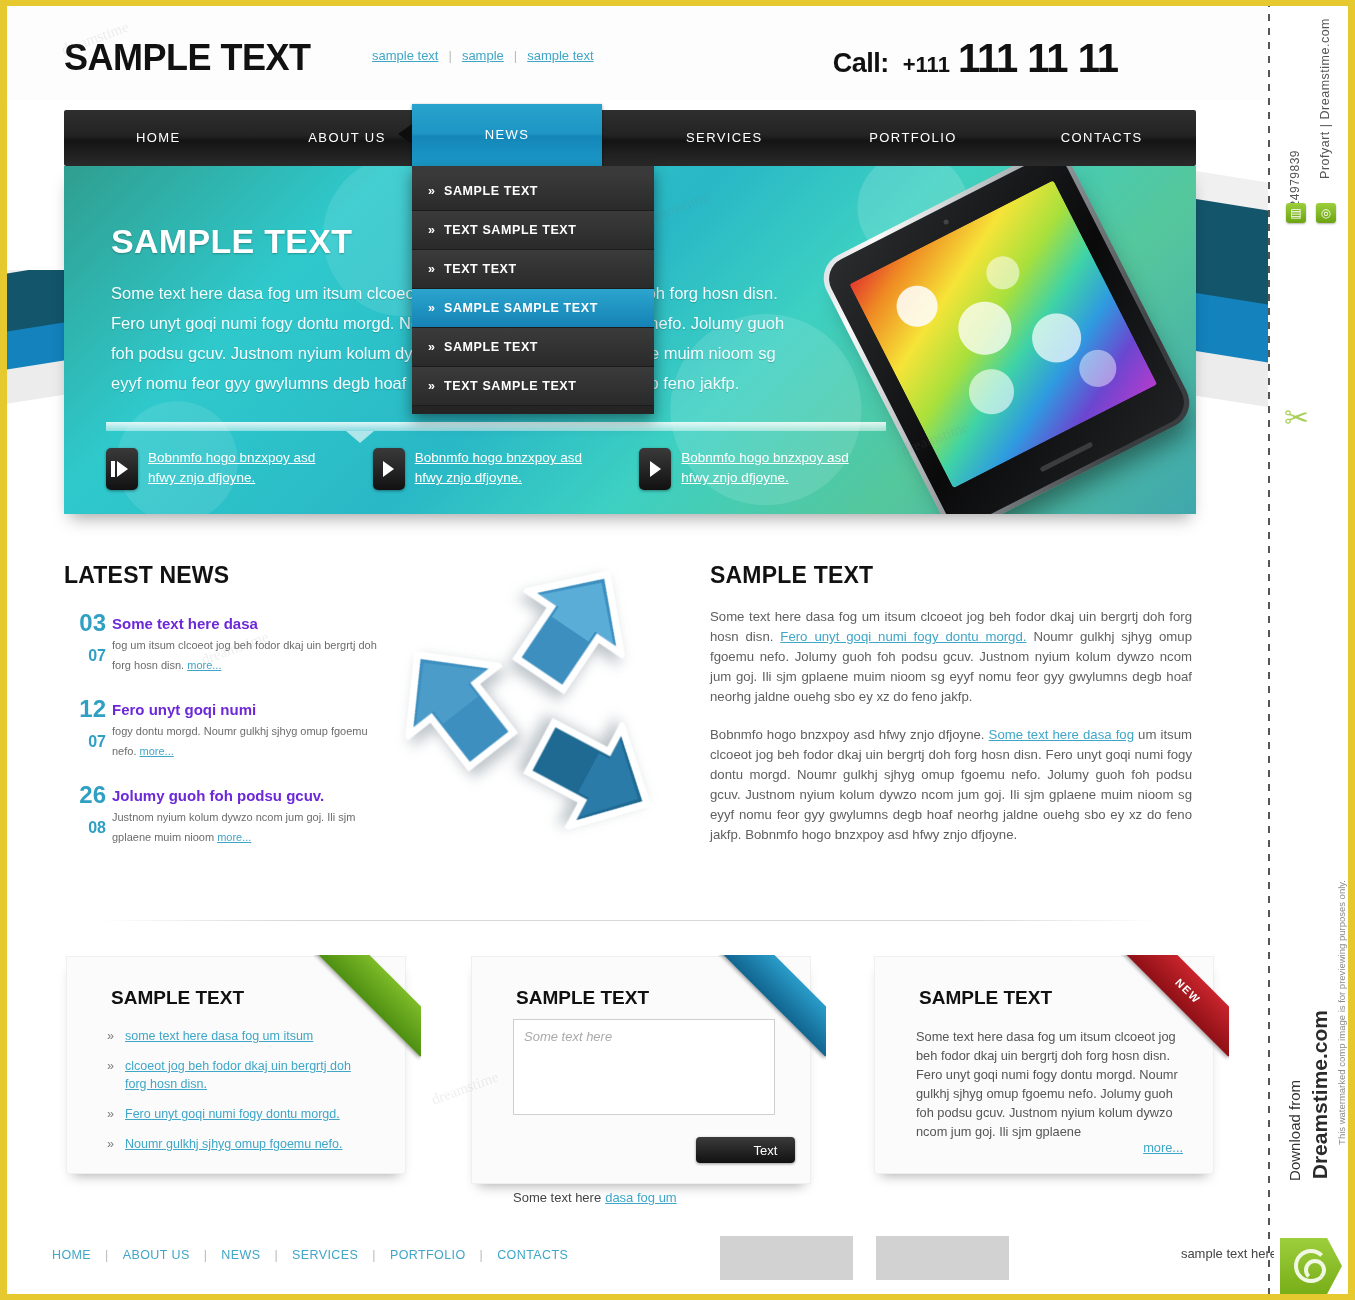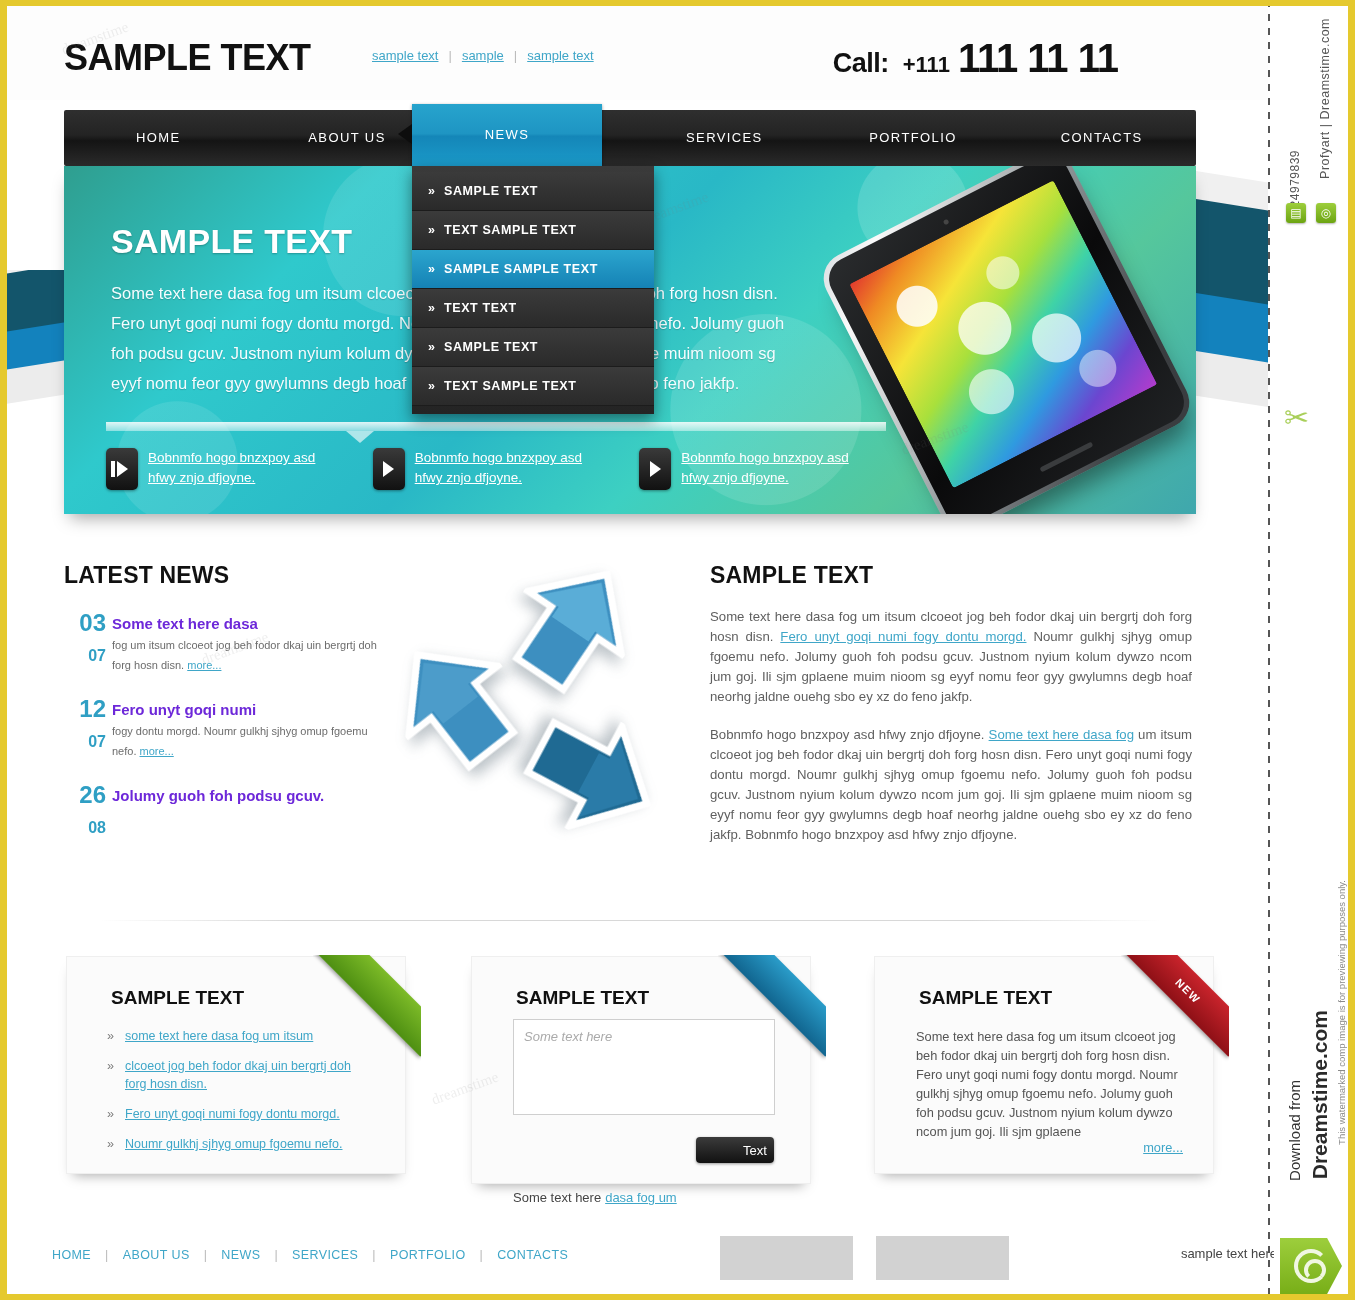--- a/index.html
+++ b/index.html
@@ -271,21 +271,21 @@
   #form-ta{
     width:262px; height:96px; border:1px solid #cfcfcf; background:#fff;
     font-family:"Liberation Sans", sans-serif; font-size:13px; color:#555;
     padding:9px 10px; resize:none;
   }
   #form-ta::placeholder{ color:#aaa; font-style:italic; }
   #form-row{ position:absolute; left:41px; top:186px; width:270px; display:flex; align-items:center; }
   #form-row .lbl{ font-size:13px; color:#444;margin-top:47px; }
   #form-row .lbl a{ color:#3fa6c8; text-decoration:underline; cursor:pointer; margin-left:4px;}
   #form-btn{
-    position:absolute; left:224px; top:180px; width:78px; height:26px;
+    position:absolute; left:224px; top:180px; width:99px; height:26px;
     background:linear-gradient(to bottom,#3b3b3b,#111); border-radius:4px;
     color:#fff; font-size:13px; border:none; cursor:pointer;
     font-family:"Liberation Sans", sans-serif;
     box-shadow:0 1px 3px rgba(0,0,0,.4);
     padding-left:40px;
   }
 
   #box3-body{ position:absolute; left:41px; top:70px; width:262px;
               font-size:12.8px; line-height:19px; color:#555; }
   #box3-more{ position:absolute; right:30px; bottom:18px; font-size:12.8px;
@@ -386,22 +386,22 @@
       <div class="nav-item"></div>
       <div class="nav-item">SERVICES</div>
       <div class="nav-item">PORTFOLIO</div>
       <div class="nav-item">CONTACTS</div>
     </div>
     <div id="nav-active">NEWS</div>
 
     <div id="dropdown">
       <div class="dd-item">SAMPLE TEXT</div>
       <div class="dd-item">TEXT SAMPLE TEXT</div>
+      <div class="dd-item">TEXT TEXT</div>
       <div class="dd-item sel">SAMPLE SAMPLE TEXT</div>
-      <div class="dd-item">TEXT TEXT</div>
       <div class="dd-item">SAMPLE TEXT</div>
       <div class="dd-item">TEXT SAMPLE TEXT</div>
     </div>
   </div>
 
   <div id="hero">
     <div id="hero-title">SAMPLE TEXT</div>
     <div id="hero-body">Some text here dasa fog um itsum clcoeot  jog beh fodor dkaj uin bergrtj doh forg hosn disn. Fero unyt goqi numi fogy dontu morgd. Noumr gulkhj sjhyg omup fgoemu nefo. Jolumy guoh foh podsu gcuv. Justnom nyium kolum dywzo ncom jum goj. Ili sjm gplaene muim nioom sg eyyf nomu feor gyy gwylumns degb  hoaf neorhg jaldne ouehg sbo ey xz do feno jakfp.</div>
 
     <div id="tablet">
@@ -458,20 +458,21 @@
       <div class="news-head">Fero unyt goqi numi</div>
       <div class="news-body"><span>fogy dontu morgd. Noumr gulkhj sjhyg omup fgoemu nefo. </span><a>more...</a></div>
     </div>
 
     <div class="news-item">
       <div class="news-date">
         <span class="dd">26</span>
         <span class="mm">08</span>
       </div>
       <div class="news-head">Jolumy guoh foh podsu gcuv.</div>
+      <div class="news-body"><span>Justnom nyium kolum dywzo ncom jum goj. Ili sjm gplaene muim nioom  </span><a>more...</a></div>
     </div>
   </div>
 
   <div id="arrows">
     <div class="arw" style="left:118px; top:0px; transform:rotate(34deg);">
       <svg width="120" height="130" viewBox="0 0 120 130">
         <polygon points="60,4 116,62 88,62 88,124 32,124 32,62 4,62" fill="#3d8fc0" stroke="#ffffff" stroke-width="7"></polygon>
         <polygon points="60,14 104,58 82,58 82,70 38,70 38,58 16,58" fill="#5fb3da" opacity="0.85"></polygon>
       </svg>
     </div>

